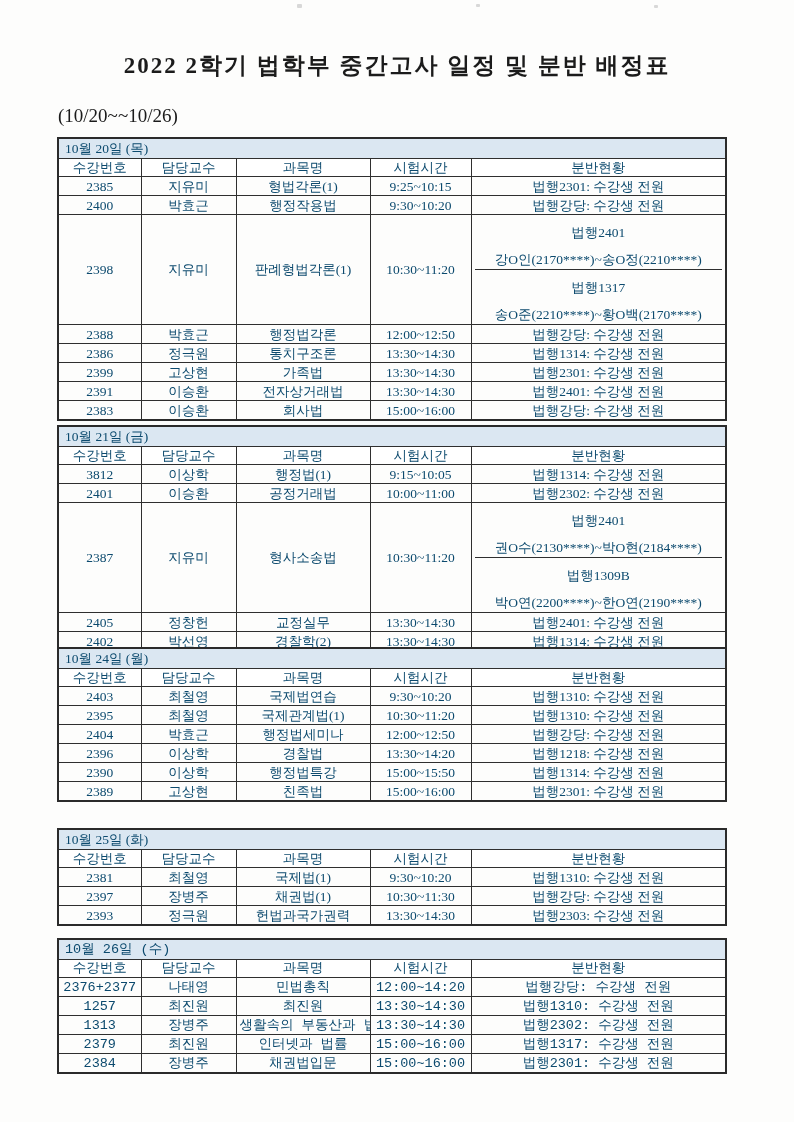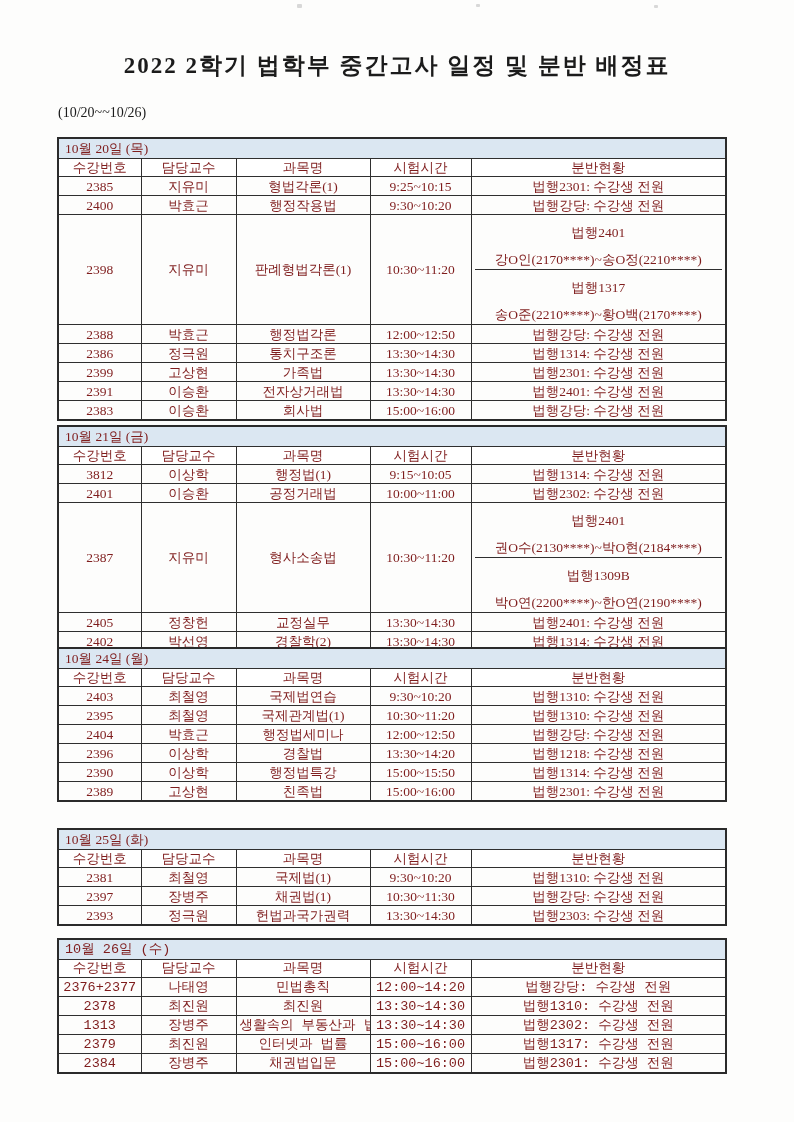--- a/index.html
+++ b/index.html
@@ -11,27 +11,27 @@
     color:#1b1b1b;
   }
   .speck { position:absolute; background:#b9b9b9; opacity:.55; border-radius:1px; }
 
   .title {
     position:absolute; top:50px; left:0; width:100%;
     text-align:center; font-size:23px; font-weight:bold;
     letter-spacing:2px; margin:0;
   }
   .range-note {
-    position:absolute; top:105px; left:58px; font-size:14px;
+    position:absolute; top:105px; left:58px; font-size:19px;
   }
 
   table.sched {
     position:absolute; left:57px; width:670px;
     border-collapse:collapse; table-layout:fixed;
-    font-size:13.5px; color:#7f1d1d;
+    font-size:13.5px; color:#0c4a6e;
     border:2px solid #2b2b2b;
   }
   table.sched th, table.sched td {
     border:1px solid #2f2f2f;
     padding:0 3px; height:18px; line-height:17px;
     font-weight:normal; text-align:center;
     overflow:hidden; white-space:nowrap;
   }
   tr.date-row th {
     background:#dbe7f2; text-align:left; padding-left:6px;
@@ -347,21 +347,21 @@
     </thead>
     <tbody>
           <tr>
             <td>2376+2377</td>
             <td>나태영</td>
             <td>민법총칙</td>
             <td>12:00~14:20</td>
             <td>법행강당: 수강생 전원</td>
           </tr>
           <tr>
-            <td>2378</td>
+            <td>1257</td>
             <td>최진원</td>
             <td>최진원</td>
             <td>13:30~14:30</td>
             <td>법행1310: 수강생 전원</td>
           </tr>
           <tr>
             <td>1313</td>
             <td>장병주</td>
             <td>생활속의 부동산과 법률</td>
             <td>13:30~14:30</td>

